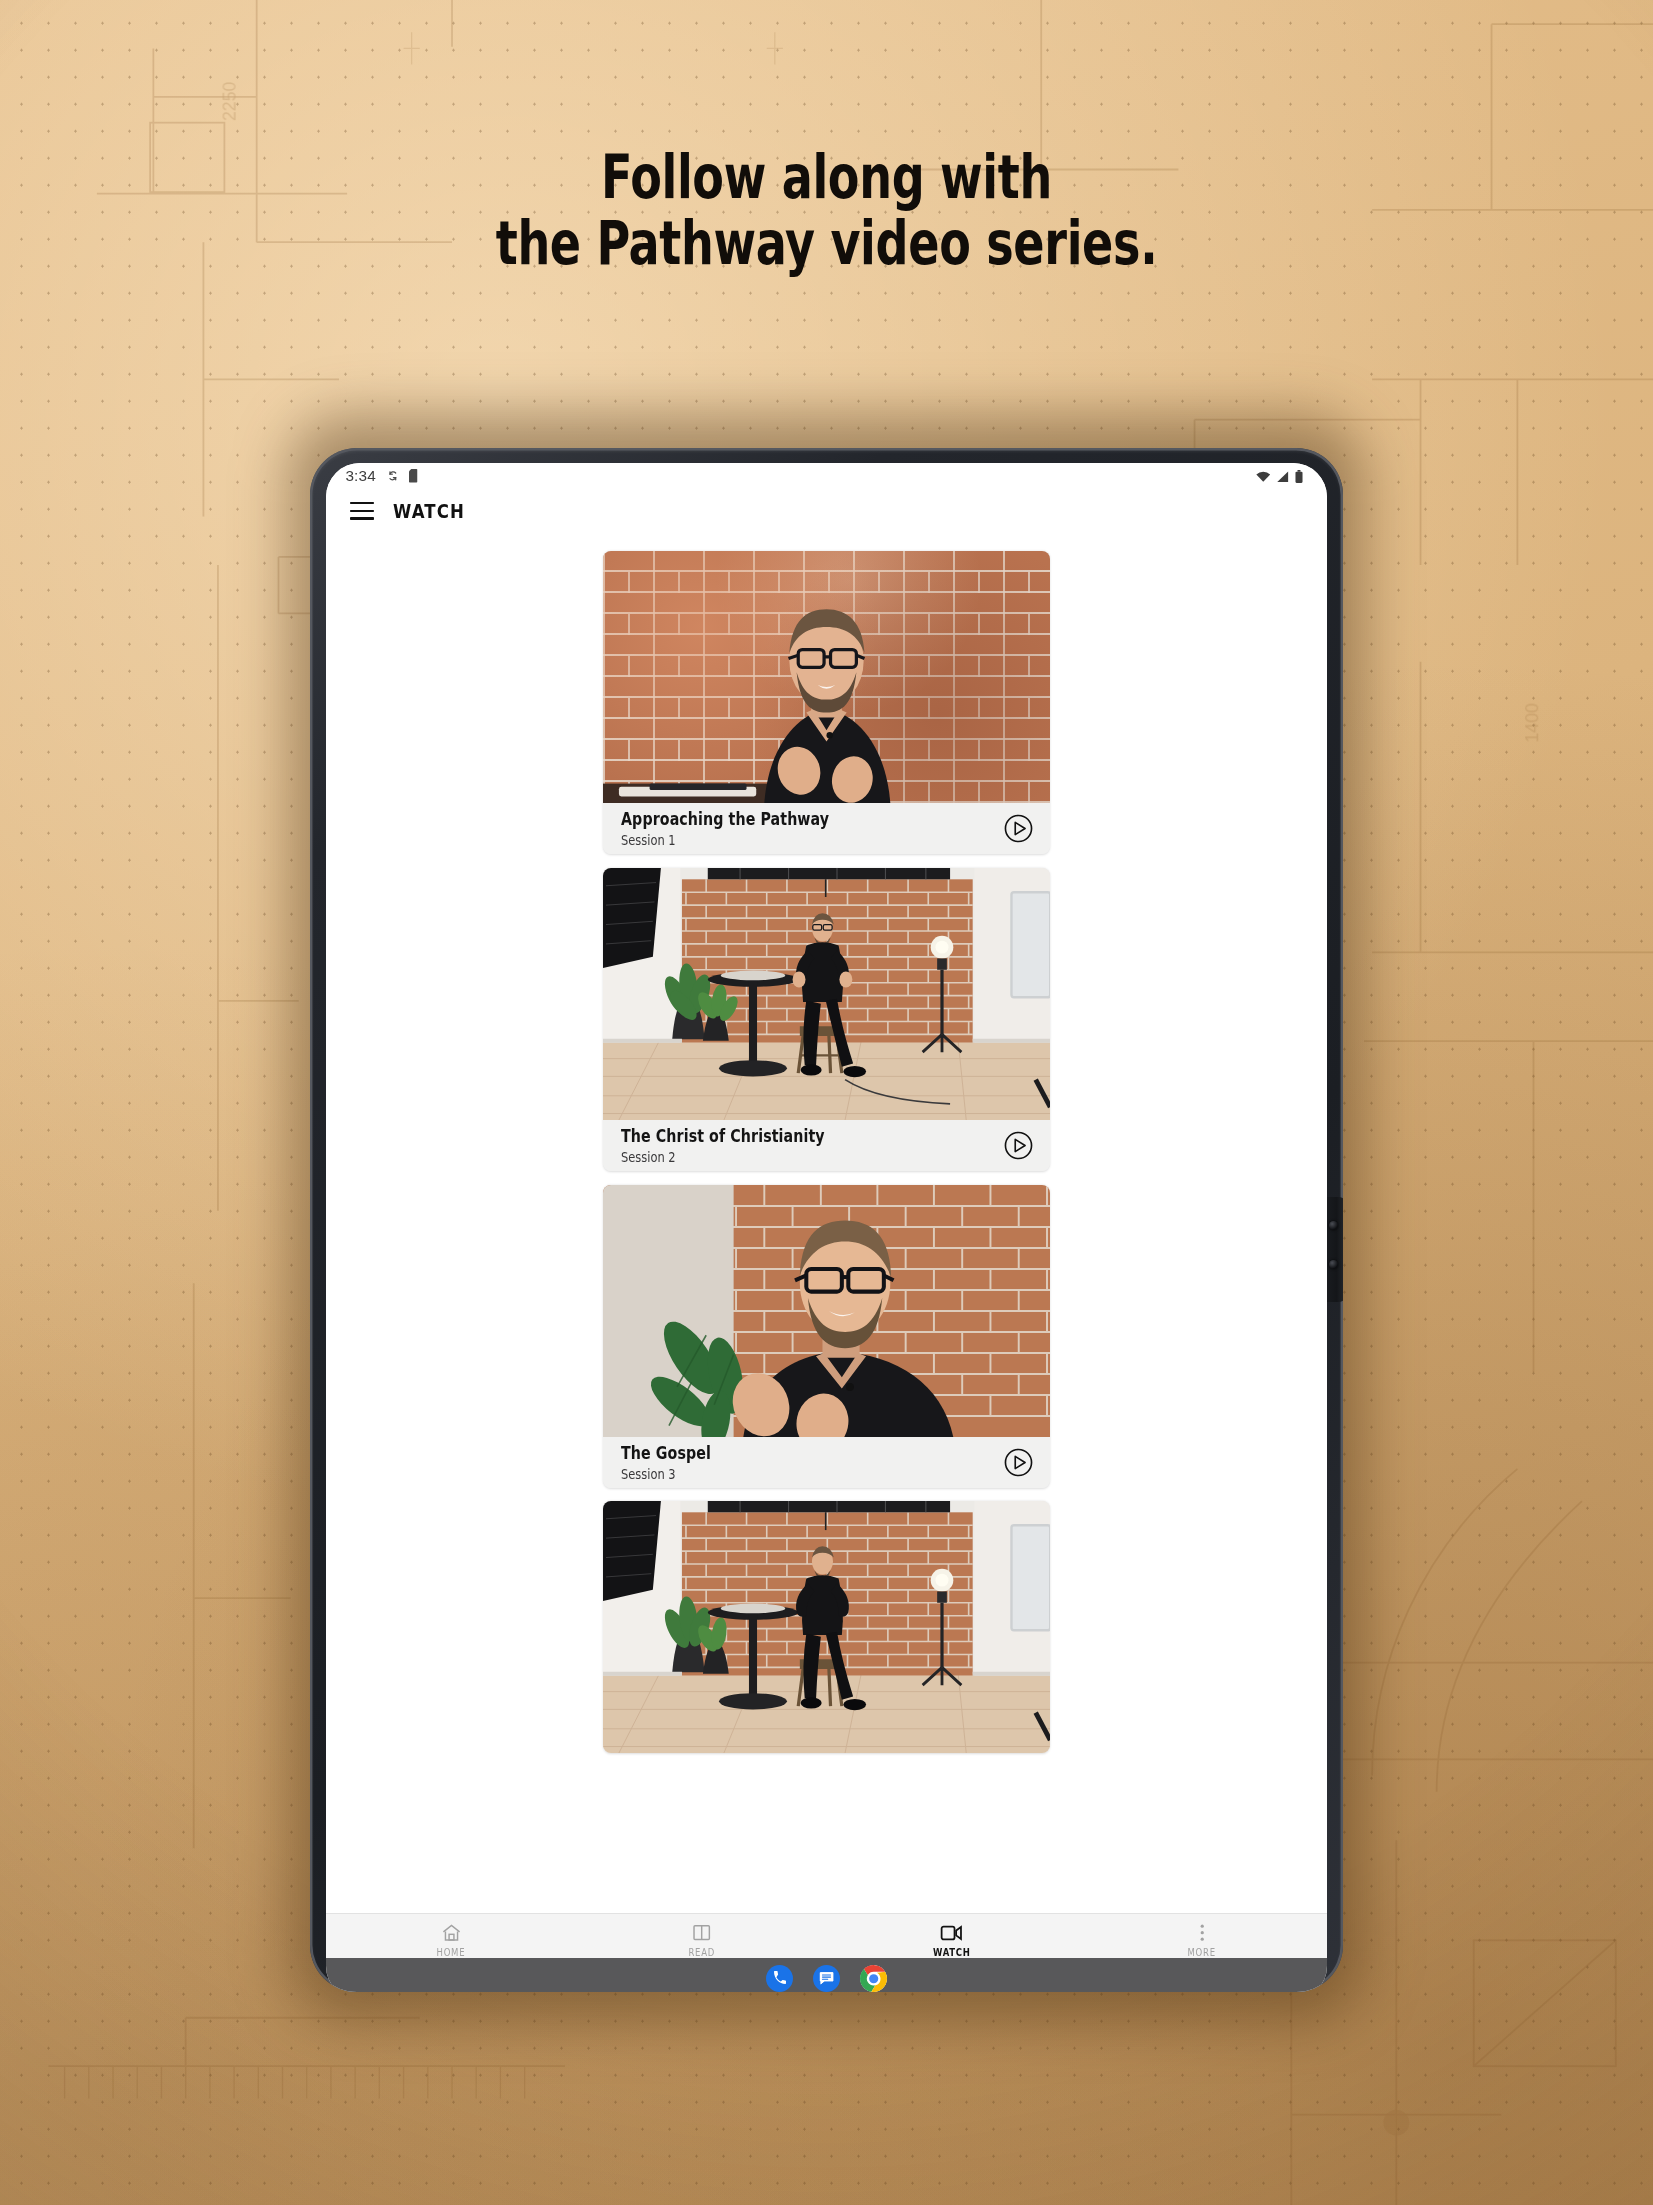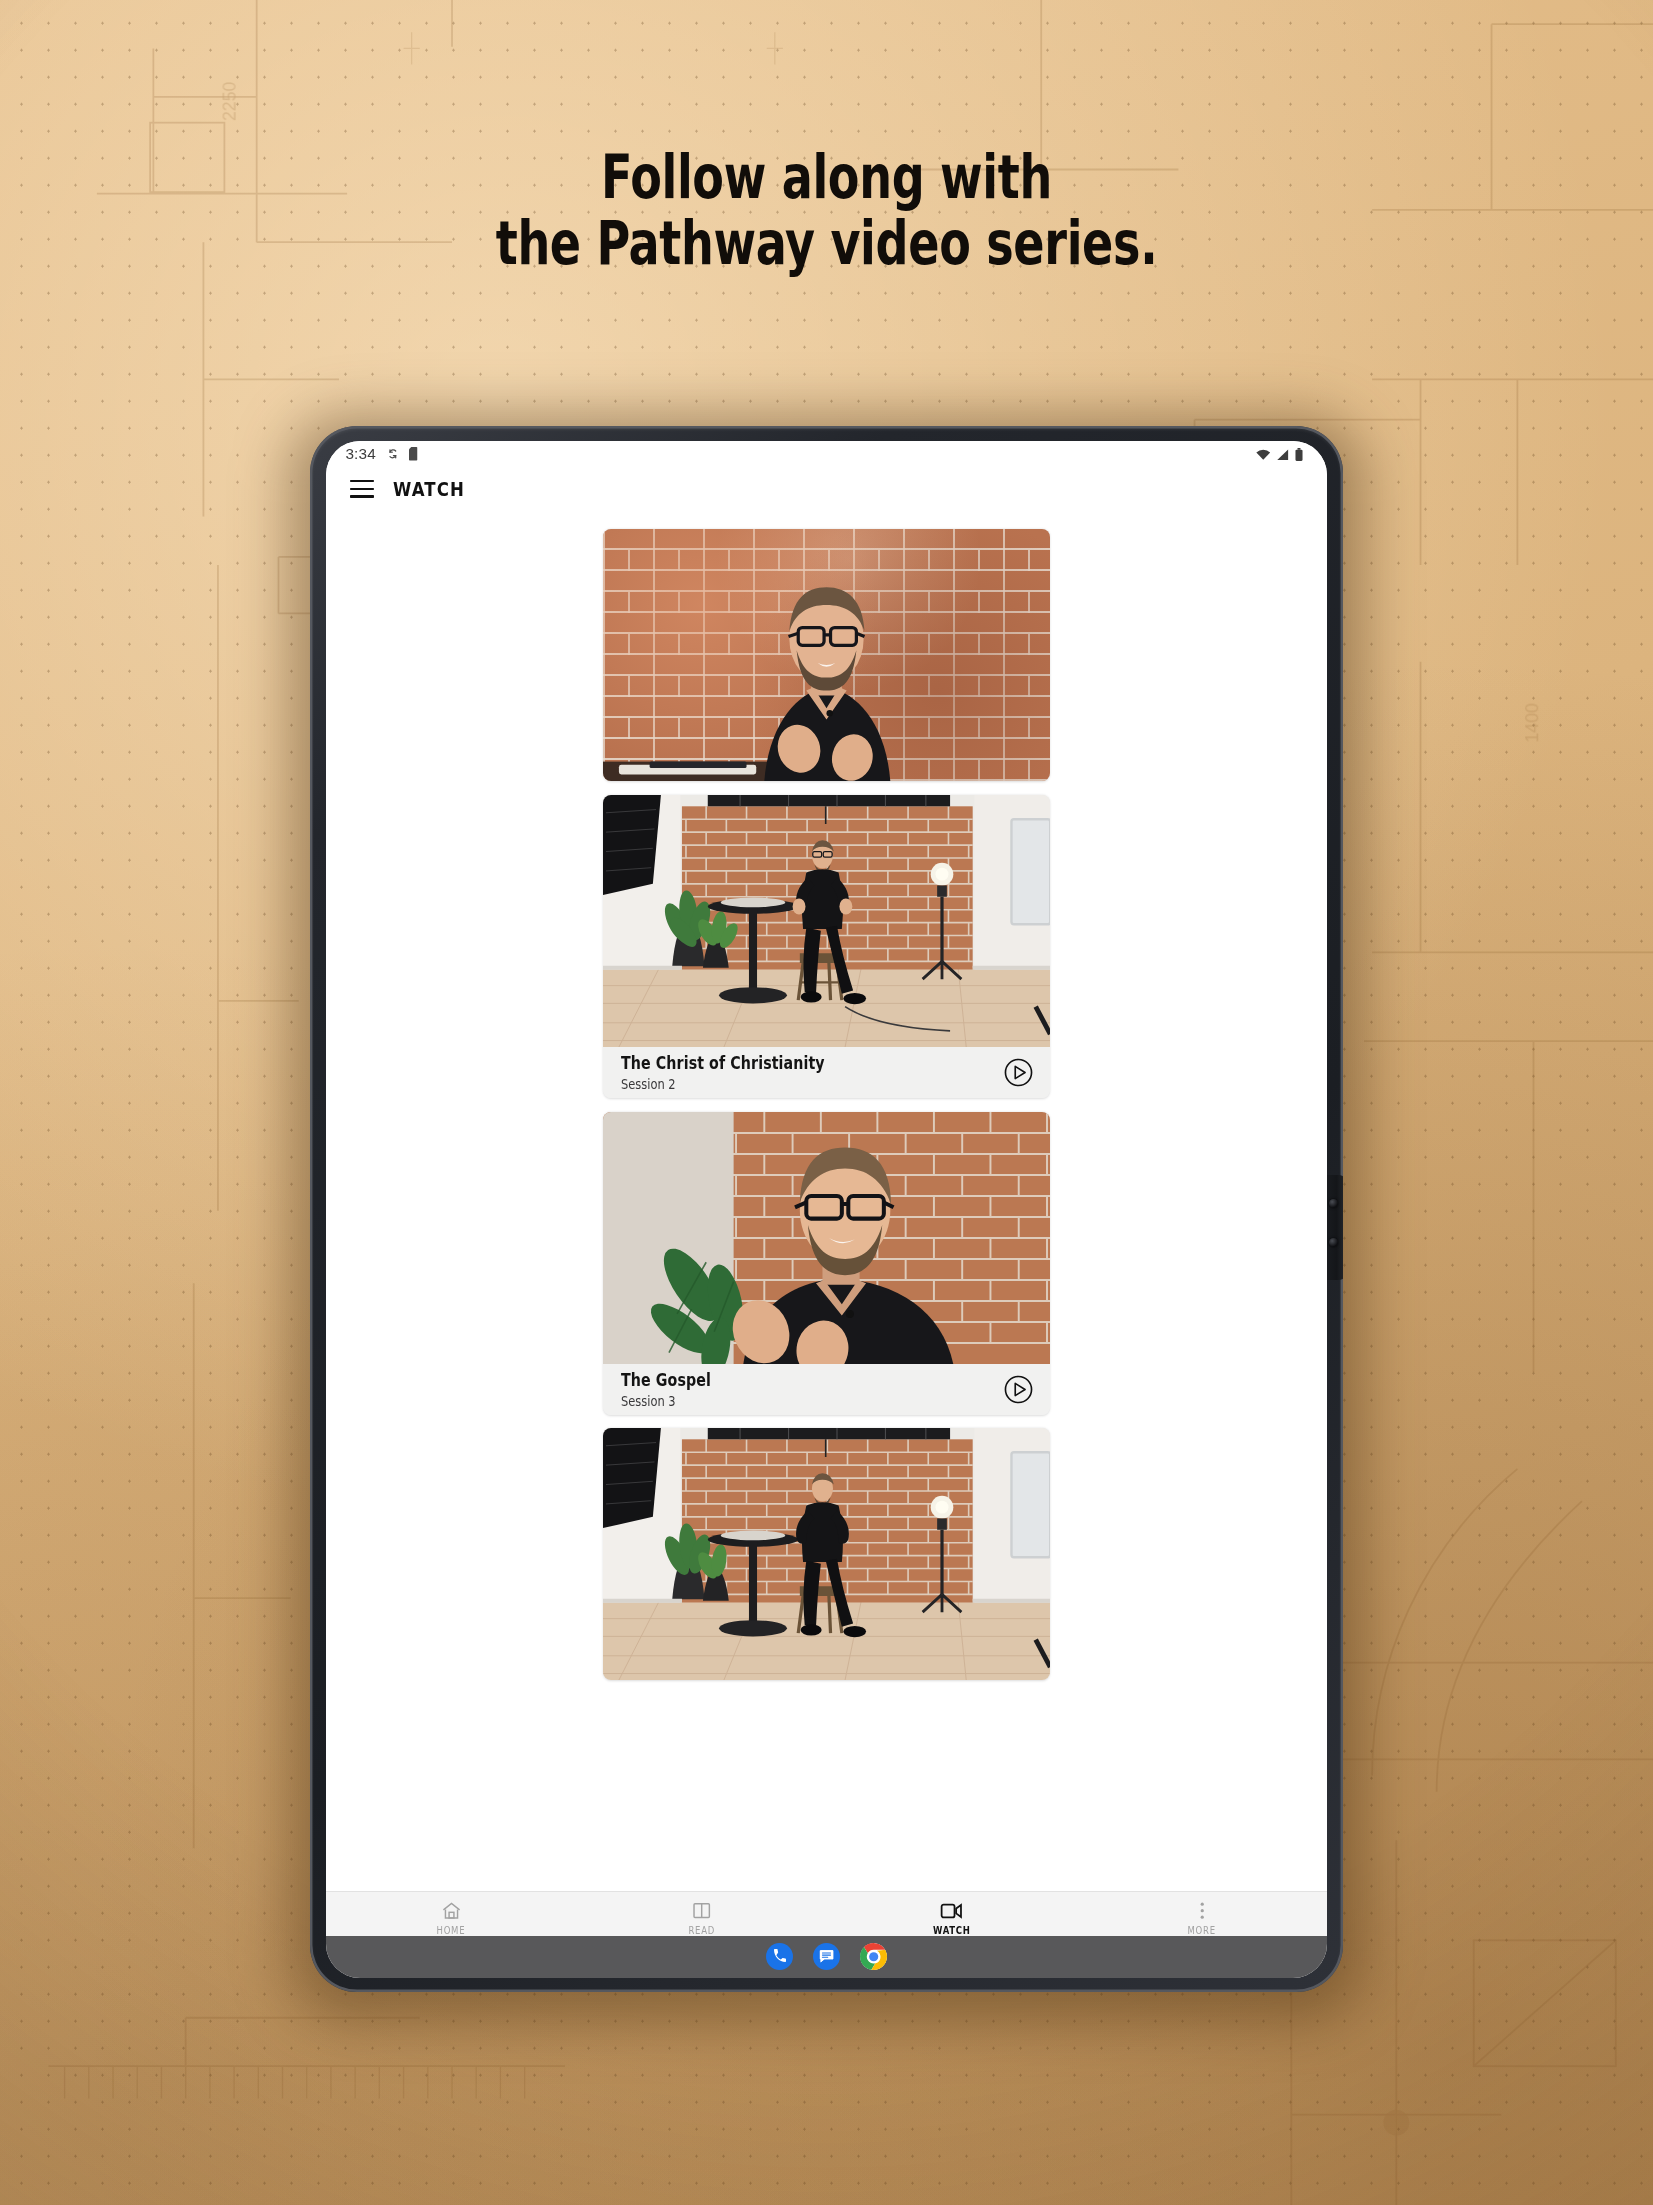--- a/index.html
+++ b/index.html
@@ -82,20 +82,21 @@
   }
   .tablet-body {
     position: absolute;
     inset: 0;
     border-radius: 47px;
     background: linear-gradient(145deg, #3a3d44 0%, #23262c 18%, #1b1e23 60%, #2e3138 100%);
     box-shadow:
       inset 0 0 0 2.4px #55585f,
       inset 0 1.6px 4.8px rgba(255,255,255,0.18);
     overflow: hidden;
+    margin-top: 22px;
   }
   
   .side-buttons {
     position: absolute;
     right: -4.8px;
     top: 749px;
     width: 27.4px;
     height: 105px;
     border-radius: 4.8px 9.7px 9.7px 4.8px;
     background: linear-gradient(90deg, #1c1f24 0%, #141619 60%, #2b2e34 100%);
@@ -456,20 +457,32 @@
                     <path d="M314 129 l10 4"></path>
                 </g>
 
                 <path d="M266 166 q11 9 22 0 q-11 5 -22 0Z" fill="#fff" opacity="0.85"></path>
 
                 <ellipse cx="243" cy="272" rx="26" ry="30" fill="#e0ae8a" transform="rotate(-18 243 272)"></ellipse>
                 <ellipse cx="309" cy="283" rx="25" ry="29" fill="#e0ae8a" transform="rotate(14 309 283)"></ellipse>
 
                 <circle cx="281" cy="228" r="4" fill="#111"></circle>
               </svg>
+            </div>
+            <div class="card-meta">
+              <div class="meta-text">
+                <span class="card-title">Approaching the Pathway</span>
+                <span class="card-sub">Session 1</span>
+              </div>
+              <span class="play-btn">
+                <svg width="31" height="31" viewBox="0 0 38 38" fill="none" stroke="#111" stroke-width="2">
+                  <circle cx="19" cy="19" r="16"></circle>
+                  <path d="M15 11.5 L27 19 L15 26.5 Z" stroke-linejoin="round"></path>
+                </svg>
+              </span>
             </div>
           </div>
 
           <div class="card">
             <div class="thumb">
               <svg width="100%" height="100%" viewBox="0 0 554 312" preserveAspectRatio="xMidYMid slice" style="position:absolute;inset:0">
                 <rect width="554" height="312" fill="#eceae6"></rect>
 
                 <rect x="0" y="214" width="554" height="98" fill="#ddc6ab"></rect>
                 <g stroke="#cdb296" stroke-width="1.2">

